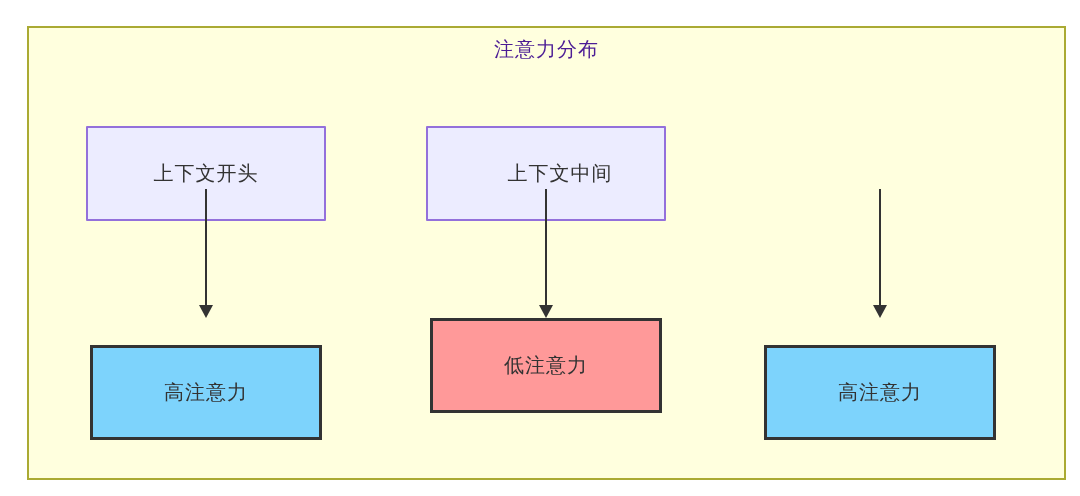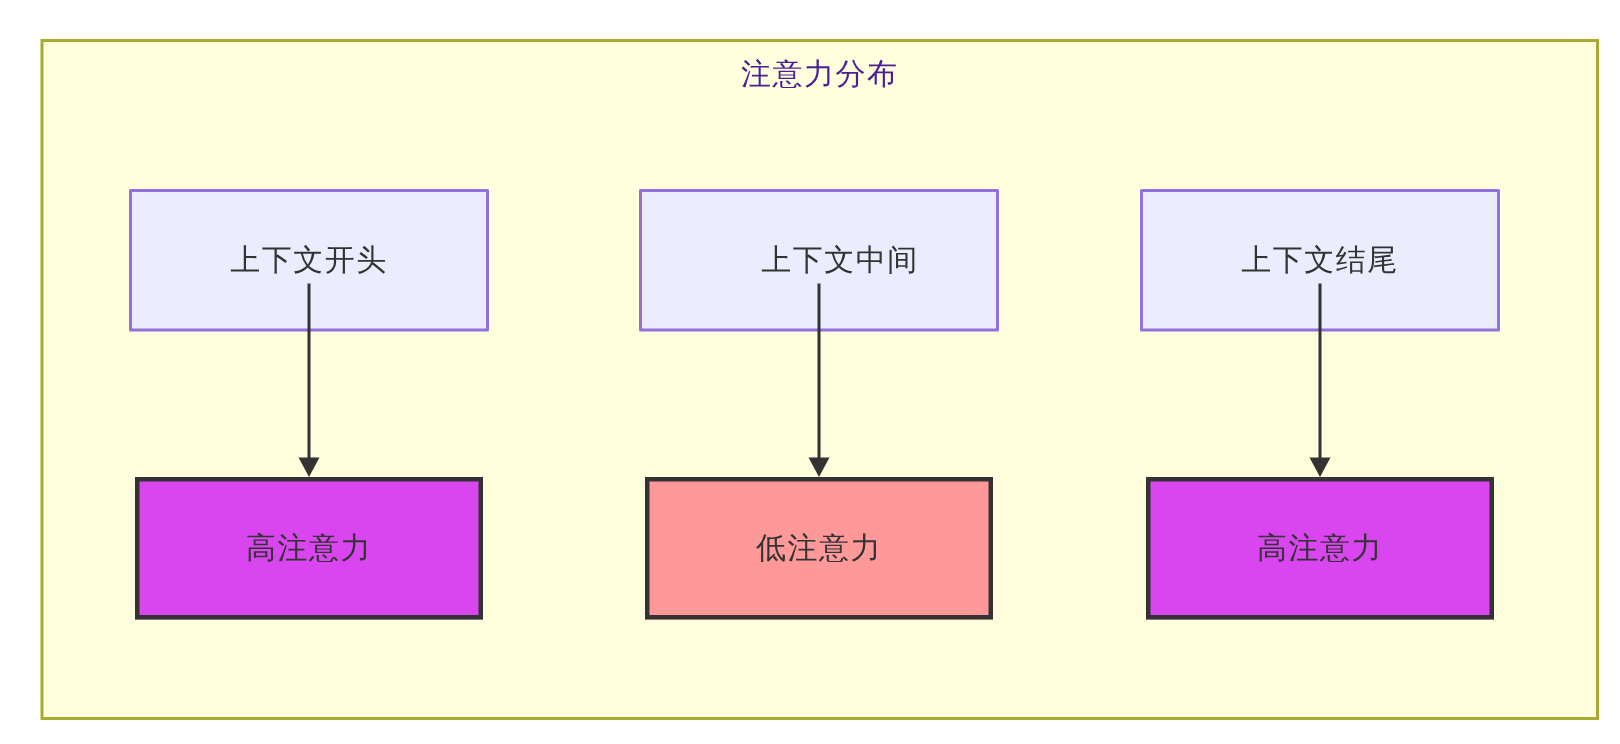--- a/index.html
+++ b/index.html
@@ -52,21 +52,21 @@
     border: 2px solid #9370DB;
     border-radius: 1px;
     margin-top: 32px;
   }
   .node.target {
     top: 290px;
     width: 232px;
     height: 95px;
     border: 3px solid #333333;
   }
-  .node.target.high { background: #d946ef; }
+  .node.target.high { background: #7dd3fc; margin-top: 27px; }
   .node.target.low  { background: #FF9999; }
 
   .source.c1 { left: 57px; }
   .source.c2 { left: 397px; padding-left: 28px; }
   .source.c3 { left: 731px; }
   .target.c1 { left: 61px; }
   .target.c2 { left: 401px; justify-content: center; }
   .target.c3 { left: 735px; }
 
   .edge {
@@ -122,23 +122,20 @@
       <span>上下文中间</span>
     </div>
     <div class="edge c2">
       <div class="edge-line"></div>
       <div class="edge-head"></div>
     </div>
     <div class="node target low c2">
       <span>低注意力</span>
     </div>
 
-    <div class="node source c3">
-      <span>上下文结尾</span>
-    </div>
     <div class="edge c3">
       <div class="edge-line"></div>
       <div class="edge-head"></div>
     </div>
     <div class="node target high c3">
       <span>高注意力</span>
     </div>
 
   </div>
 </div>

